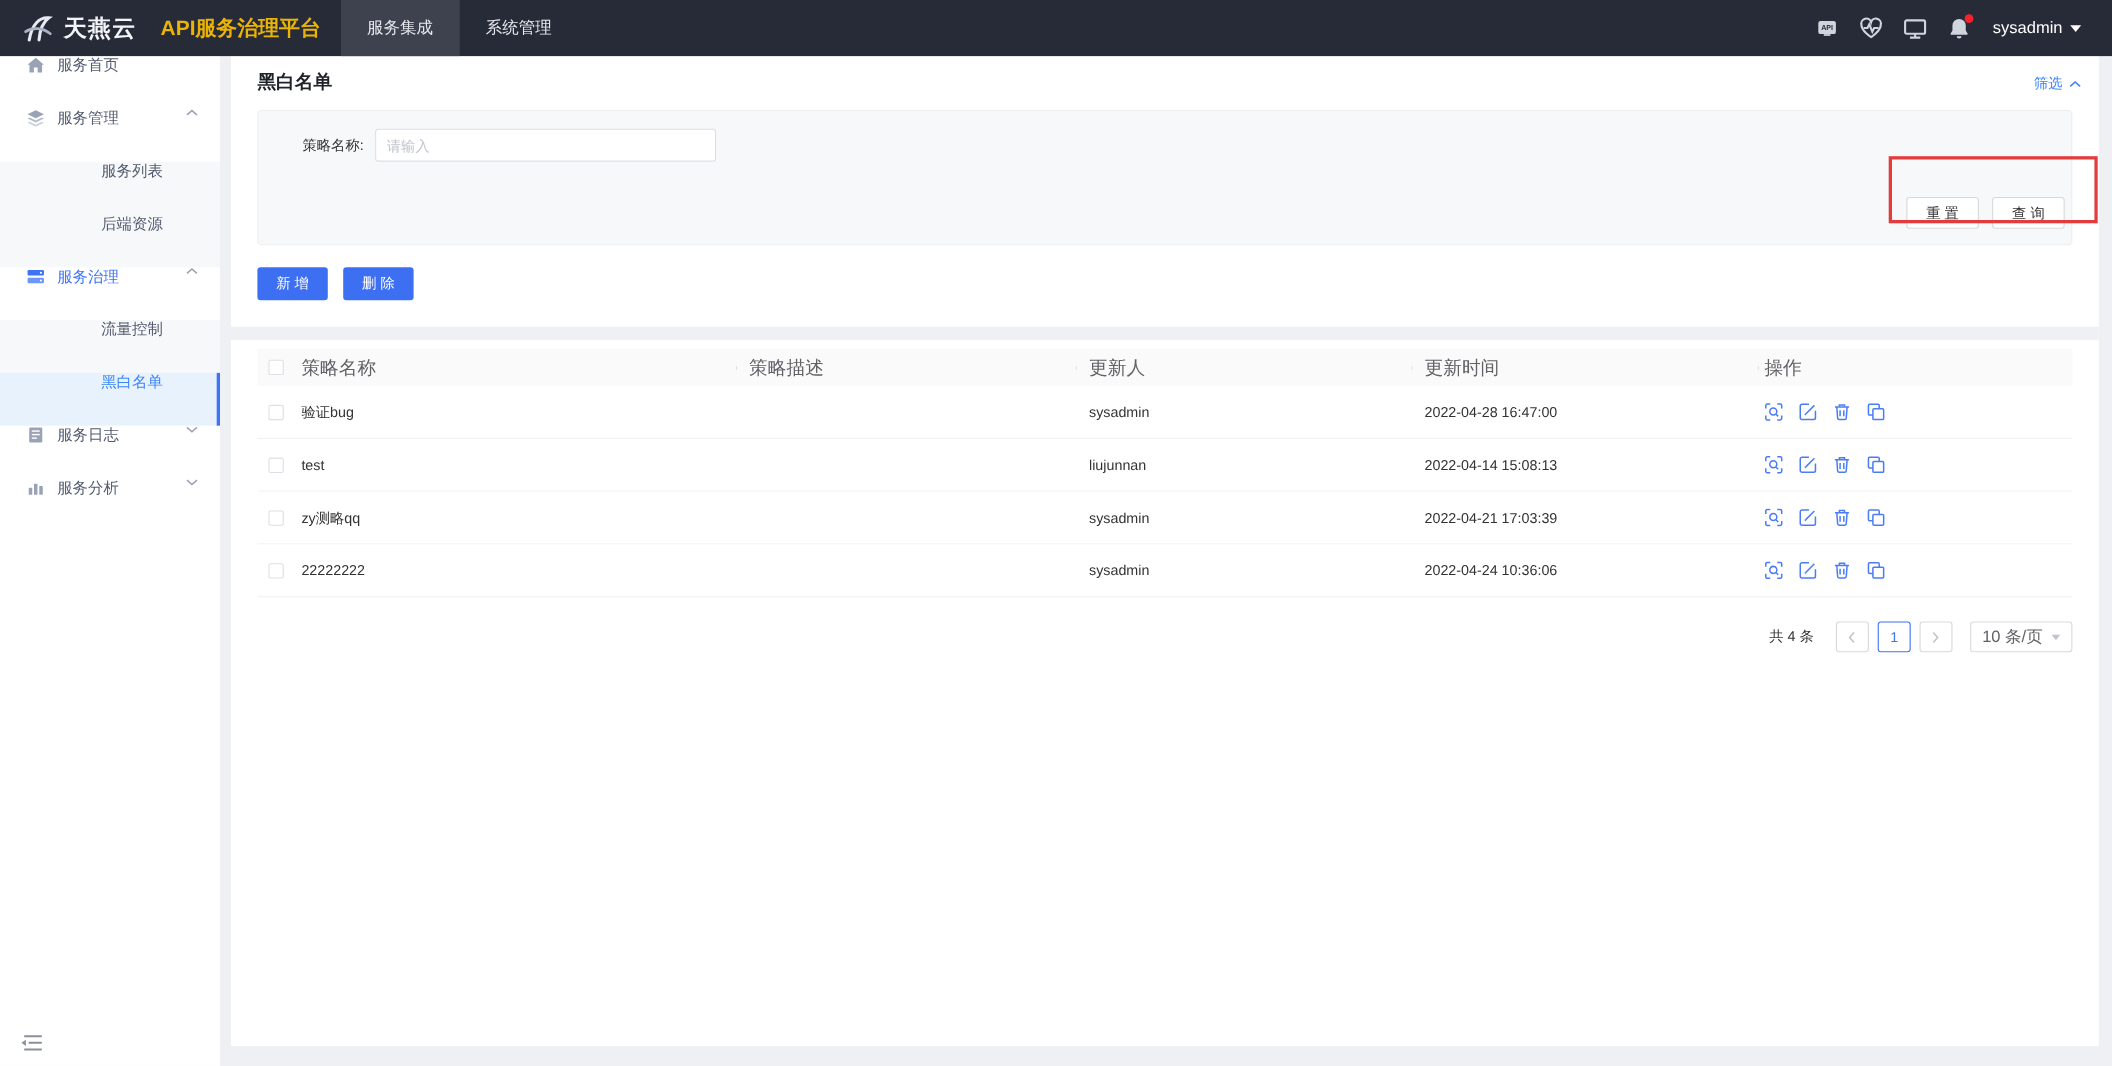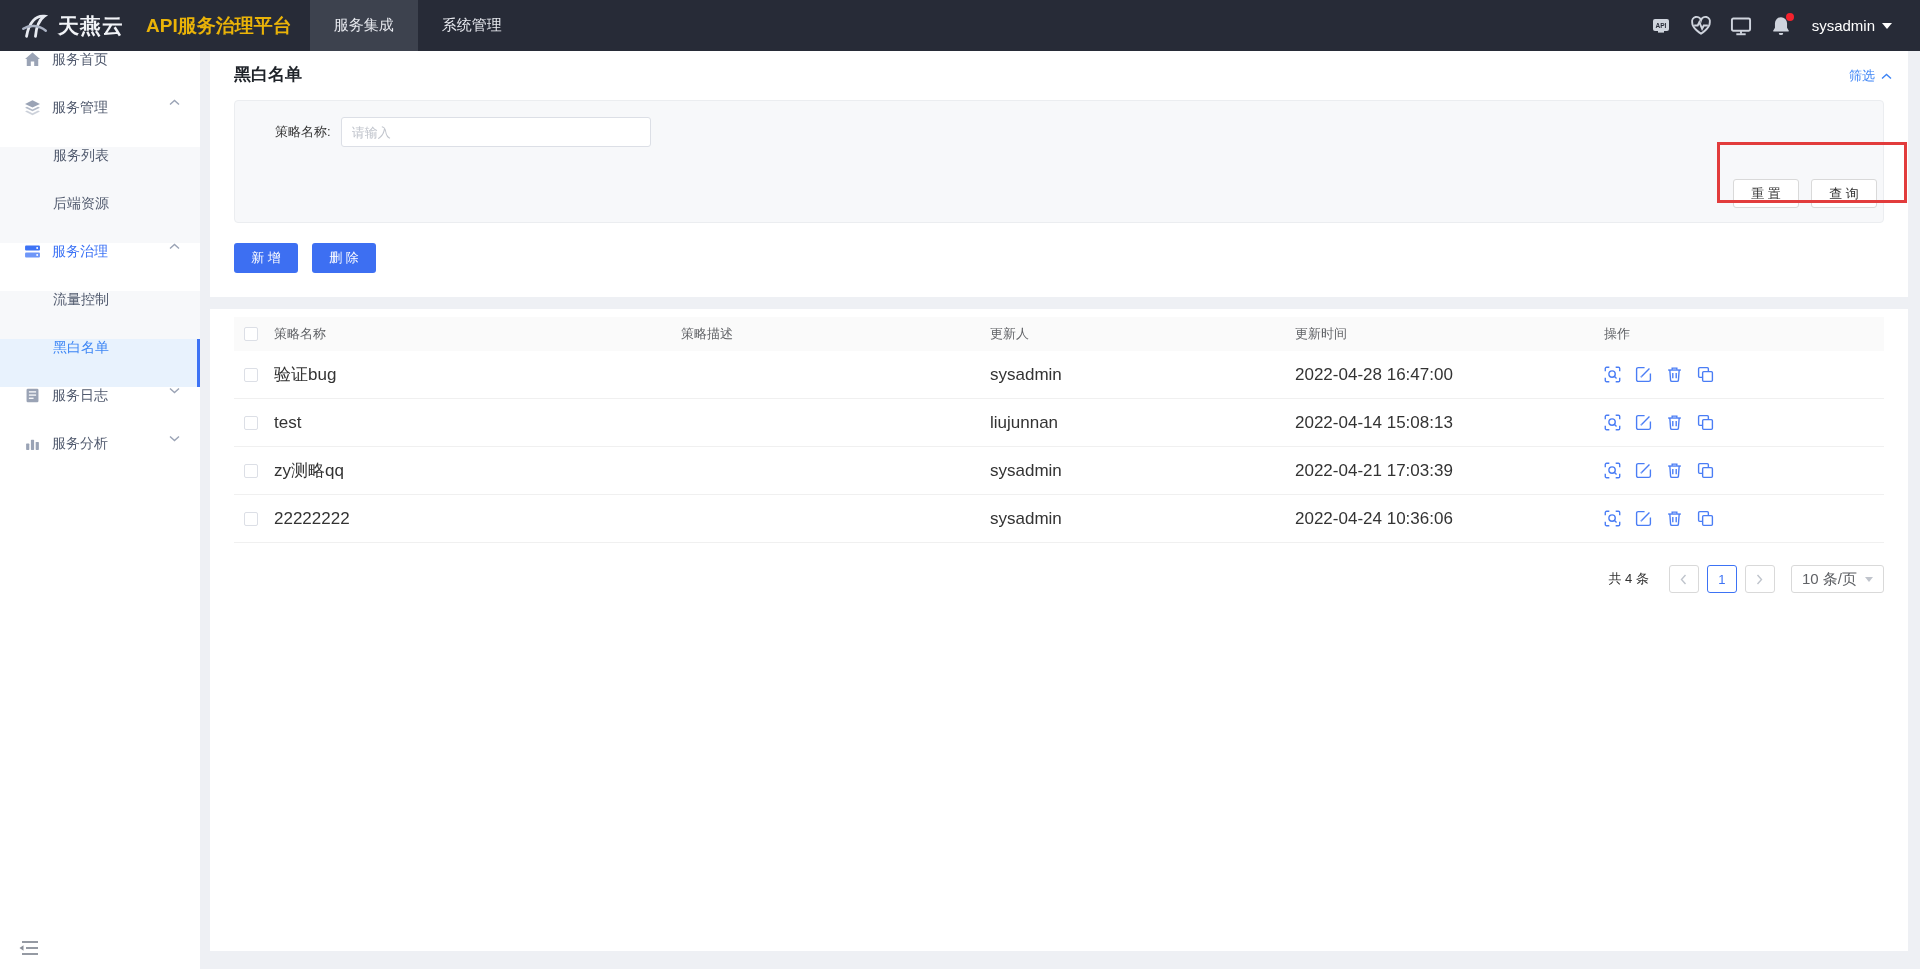--- a/index.html
+++ b/index.html
@@ -26,21 +26,21 @@
   .user-chip { display:flex; align-items:center; margin-left:20px; font-size:15px; color:#fff; cursor:pointer; }
   .caret-down { width:0; height:0; border-left:5px solid transparent; border-right:5px solid transparent;
     border-top:6px solid #fff; margin-left:7px; }
 
   
   .sidebar { position:absolute; left:0; top:51px; width:200px; height:918px; background:#fff; z-index:10; }
   .side-item { height:48px; display:flex; align-items:flex-start; position:relative;
     font-size:14px; color:#515a6e; cursor:pointer; }
   .side-item.parent { padding-left:24px; }
   .side-item.parent .mi { width:17px; height:17px; margin-right:11px; color:#9aa3b5; flex:0 0 auto; }
-  .side-item.sub { padding-left:53px; background:#f7f8fa; }
+  .side-item.sub { padding-left:92px; background:#f7f8fa; }
   .side-item .chev { position:absolute; right:20px; color:#9aa3b5; }
   .side-item.hl { color:#3d73f5; }
   .side-item.hl .mi { color:#3d73f5; }
   .side-item.active { background:#e8f2fd; color:#3d86f5; }
   .side-item.active::after { content:""; position:absolute; right:0; top:0; bottom:0;
     width:3px; background:#3d73f5; }
   .collapse-toggle { position:absolute; left:18px; bottom:12px; width:22px; height:18px;
     color:#8a8f99; cursor:pointer; }
 
   
@@ -69,23 +69,23 @@
   .toolbar { margin:20px 24px 0 24px; display:flex; }
   .btn-primary { min-width:64px; height:30px; background:#3d6ff2; color:#fff; border:none;
     border-radius:3px; font-size:13px; margin-right:14px; cursor:pointer;
     font-family:"Liberation Sans","DejaVu Sans",sans-serif; }
 
   .section-gap { margin-top:24px; height:12px; background:#eef0f4; }
 
   
   .table { margin:8px 24px 0 24px; }
   .t-header { display:flex; align-items:center; height:34px; background:#fafafa;
-    font-size:13px; color:#606266; }
+    font-size:17px; color:#606266; }
   .t-row { display:flex; align-items:center; height:48px; border-bottom:1px solid #f0f0f0;
-    font-size:17px; color:#333; background:#fff; }
+    font-size:13px; color:#333; background:#fff; }
   .col-check { width:40px; padding-left:10px; display:flex; align-items:center; }
   .col-name { width:395px; }
   .col-desc { width:309px; padding-left:12px; position:relative; }
   .col-updater { width:305px; padding-left:12px; position:relative; }
   .col-time { width:315px; padding-left:12px; position:relative; }
   .col-actions { flex:1; padding-left:6px; position:relative; display:flex; align-items:center; }
   .t-header .col-desc::before, .t-header .col-updater::before,
   .t-header .col-time::before, .t-header .col-actions::before {
     content:""; position:absolute; left:0; top:10px; bottom:10px; width:1px; background:#dcdee2; }
   .checkbox { width:14px; height:14px; border:1px solid #dcdfe6; border-radius:2px;

